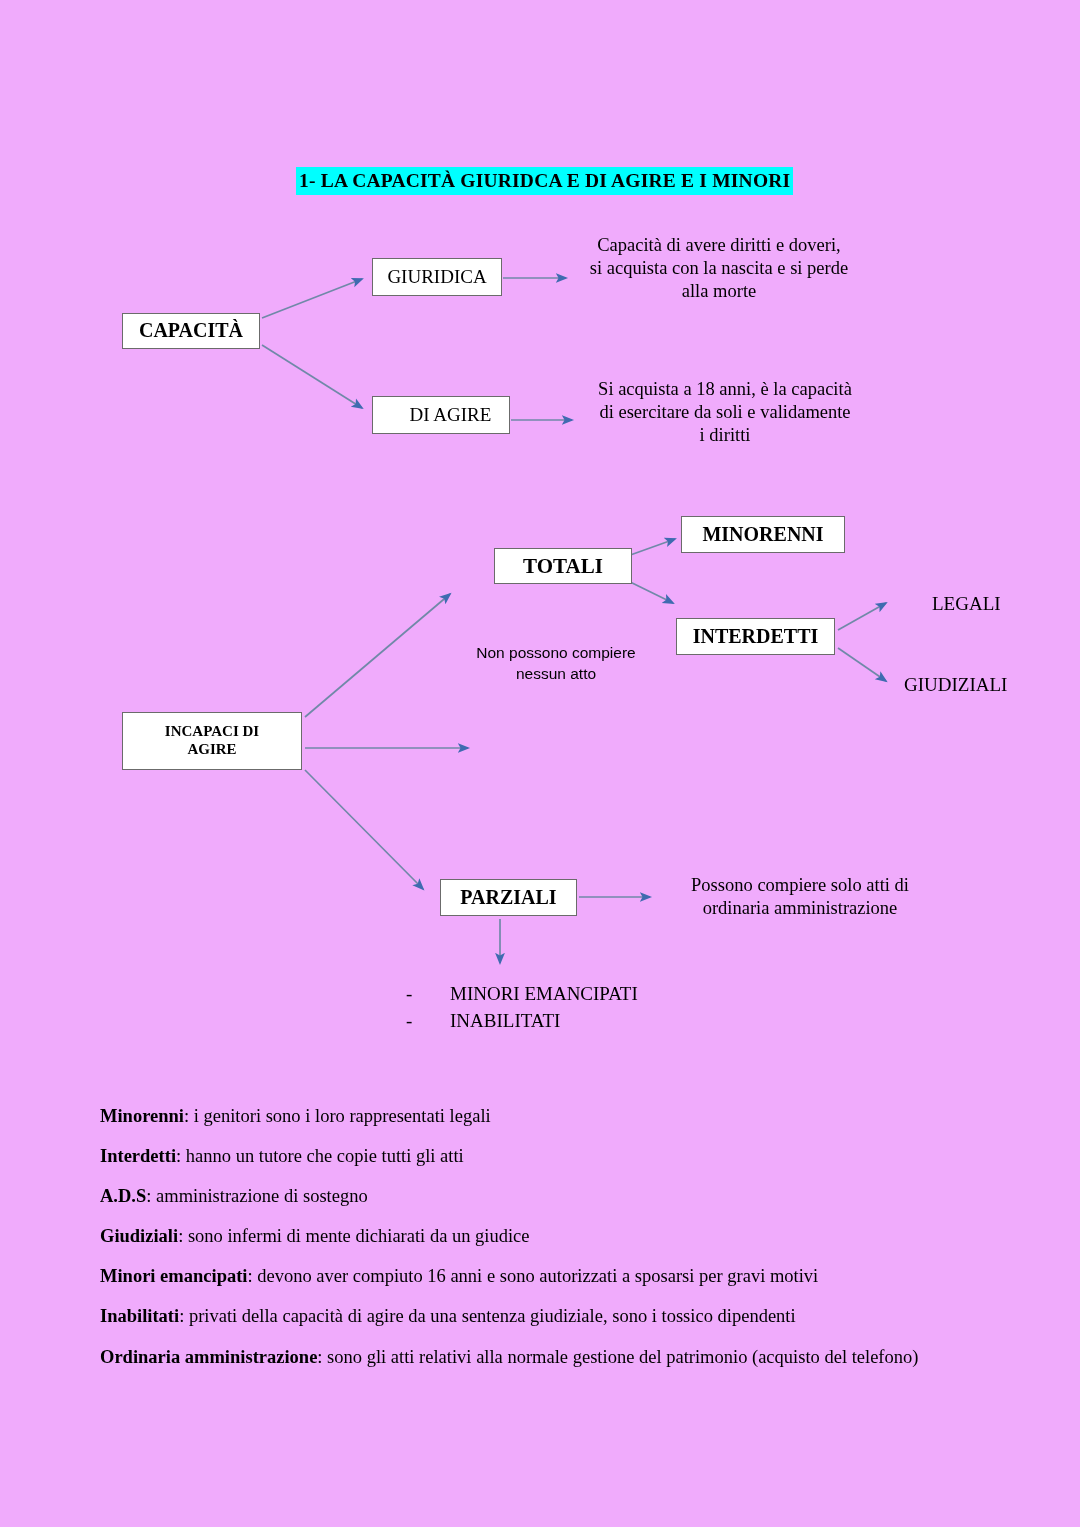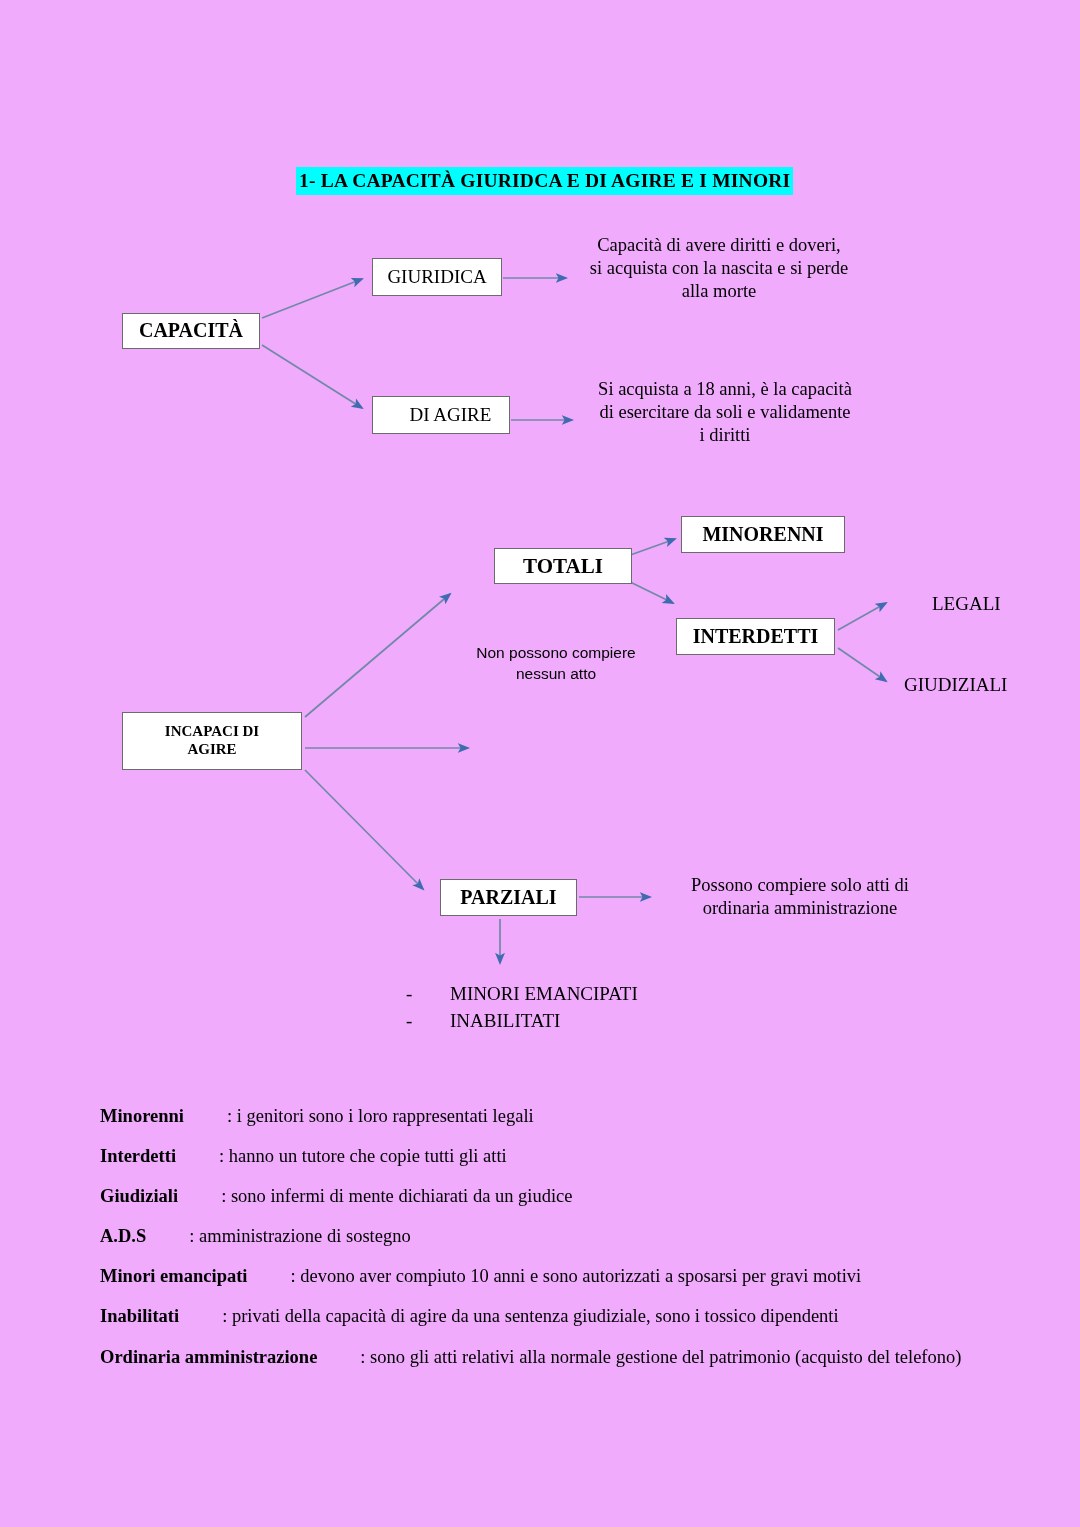--- a/index.html
+++ b/index.html
@@ -93,21 +93,21 @@
     width: 920px;
     font-size: 18.5px;
     line-height: 1.0;
   }
   #glossary .g-row {
     display: block;
     margin-bottom: 21.6px;
     white-space: nowrap;
   }
   #glossary .g-term { font-weight: bold; }
-  #glossary .g-def  { font-weight: normal; padding-left: 43px; }
+  #glossary .g-def  { font-weight: normal; }
 </style>
 </head>
 <body>
 
 <div id="page">
 
   <div id="title-wrap">
     <span id="title-text">1-   LA CAPACITÀ GIURIDCA E DI AGIRE E I MINORI</span>
   </div>
 
@@ -223,27 +223,27 @@
   </div>
 
   <div id="glossary" class="serif">
     <span class="g-row">
       <span class="g-term">Minorenni</span><span class="g-def">: i genitori sono i loro rappresentati legali</span>
     </span>
     <span class="g-row">
       <span class="g-term">Interdetti</span><span class="g-def">: hanno un tutore che copie tutti gli atti</span>
     </span>
     <span class="g-row">
+      <span class="g-term">A.D.S</span><span class="g-def">: amministrazione di sostegno</span>
+    </span>
+    <span class="g-row">
       <span class="g-term">Giudiziali</span><span class="g-def">: sono infermi di mente dichiarati da un giudice</span>
     </span>
     <span class="g-row">
-      <span class="g-term">A.D.S</span><span class="g-def">: amministrazione di sostegno</span>
-    </span>
-    <span class="g-row">
-      <span class="g-term">Minori emancipati</span><span class="g-def">: devono aver compiuto 10 anni e sono autorizzati a sposarsi per gravi motivi</span>
+      <span class="g-term">Minori emancipati</span><span class="g-def">: devono aver compiuto 16 anni e sono autorizzati a sposarsi per gravi motivi</span>
     </span>
     <span class="g-row">
       <span class="g-term">Inabilitati</span><span class="g-def">: privati della capacità di agire da una sentenza giudiziale, sono i tossico dipendenti</span>
     </span>
     <span class="g-row">
       <span class="g-term">Ordinaria amministrazione</span><span class="g-def">: sono gli atti relativi alla normale gestione del patrimonio (acquisto del telefono)</span>
     </span>
   </div>
 
 </div>

